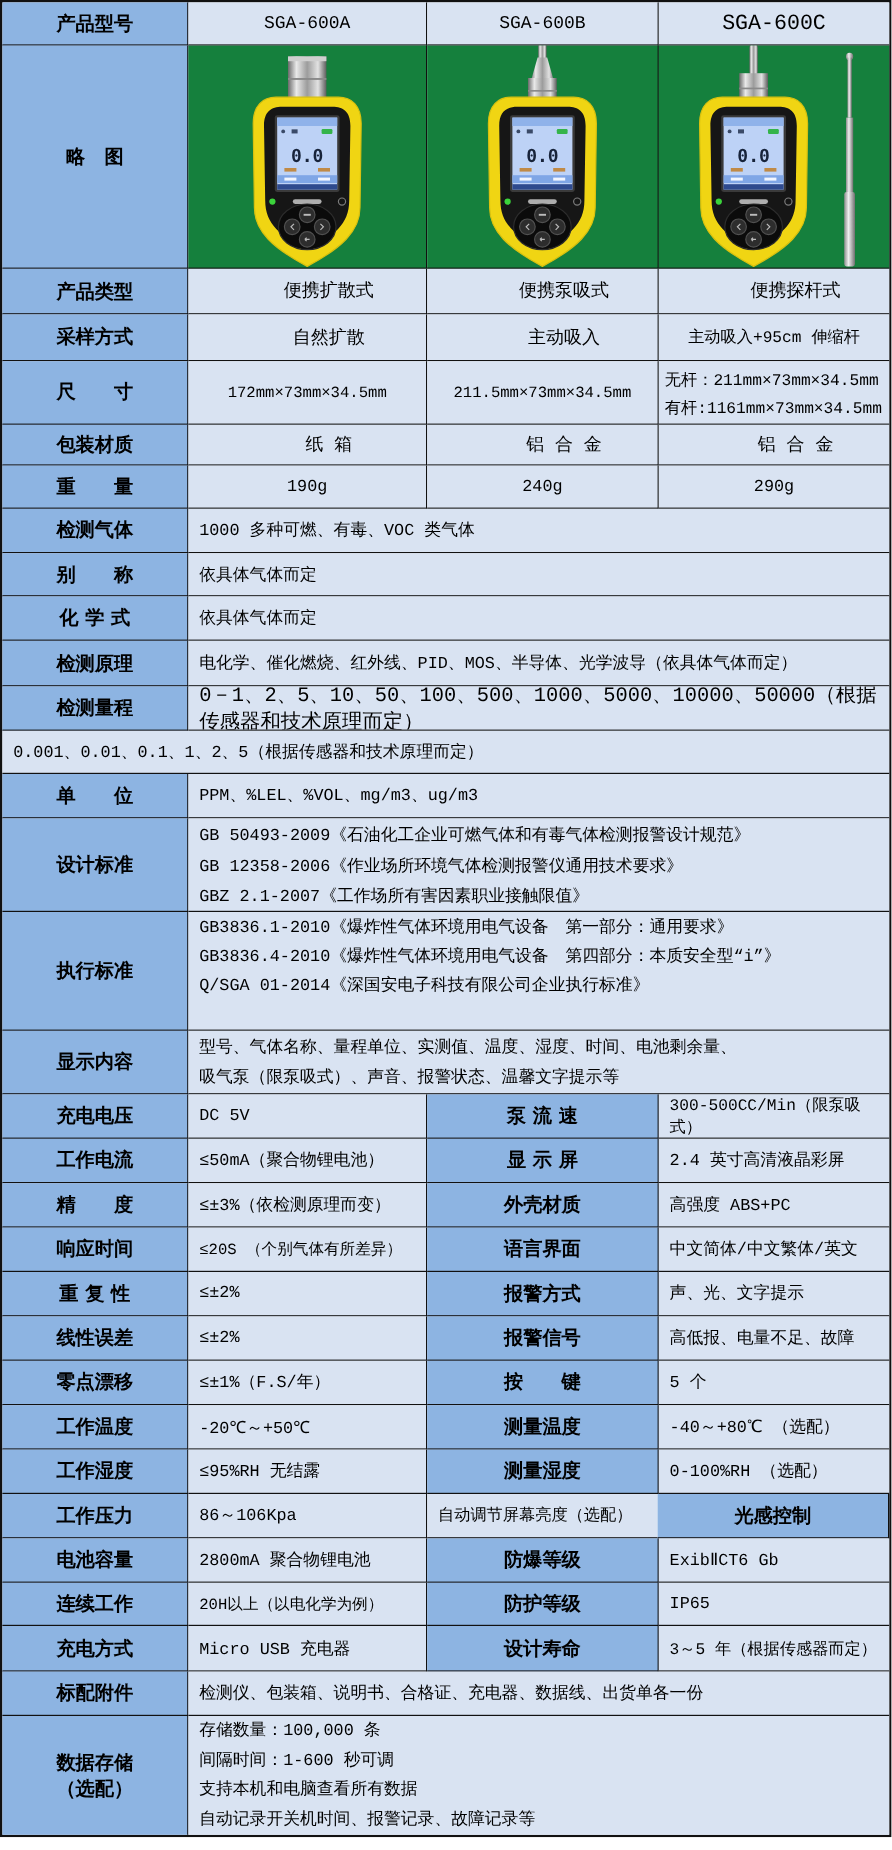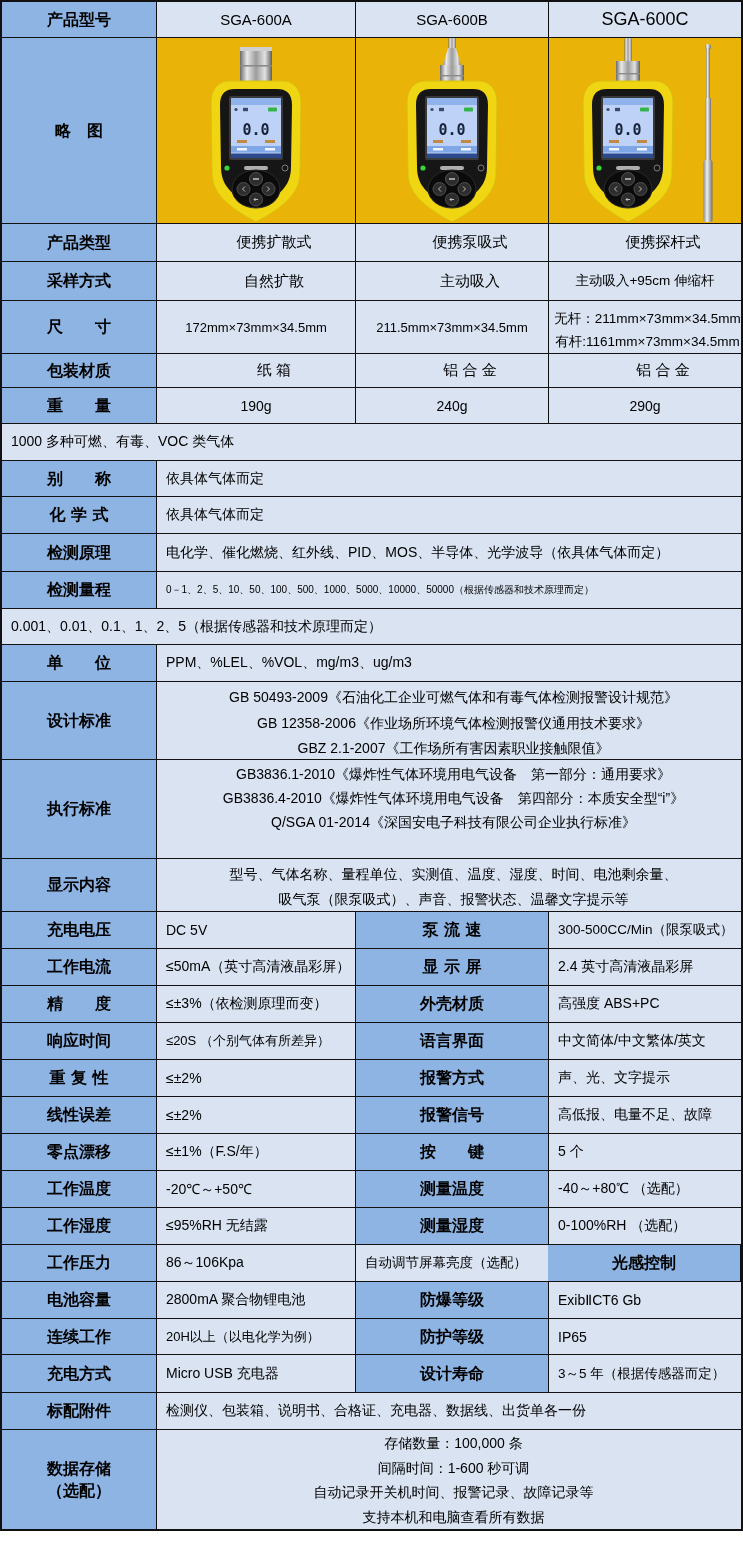--- a/index.html
+++ b/index.html
@@ -25,41 +25,41 @@
     display:flex;align-items:center;justify-content:center;
     font-weight:bold;font-size:16px;
     text-align:center;
     font-family:"DejaVu Sans","Liberation Sans",sans-serif;
     line-height:22px;
   }
   .lb .two{display:block;}
   
   .v{
     background:#D9E3F2;
-    display:flex;align-items:center;text-align:center;
+    display:flex;align-items:center;
   }
   .vf{
-    font-family:Liberation Sans, sans-serif;
+    font-family:Liberation Mono, monospace;
     font-size:14px;
   }
   .cjk{font-size:15px;padding-left:36px;}
   .ctr{justify-content:center;text-align:center;}
   .pl{padding-left:9px;padding-right:4px;}
   .ml{display:block;padding:3px 0 0 9px;}
   .ml div{line-height:25px;white-space:nowrap;}
   .ml3 div{line-height:25.5px;}
   .ml2 div{line-height:25px;}
   
   .w0{width:155px;}
   .wA{width:199px;}
   .wB{width:193px;}
   .wC{flex:1;}
   
   .imgc{
-    background:#eab308;
+    background:#15803d;
     display:flex;align-items:center;justify-content:center;
   }
   .dimlines{display:block;padding:6px 0 0 5px;}
   .dimlines div{line-height:23px;font-size:13.5px;white-space:nowrap;}
 </style>
 </head>
 <body>
 
 <div class="tbl">
 
@@ -251,37 +251,38 @@
     <div class="c v vf cjk ctr wC last">铝 合 金</div>
   </div>
   <div class="r" style="height:36px">
     <div class="c lb w0">重　　量</div>
     <div class="c v vf ctr wA">190g</div>
     <div class="c v vf ctr wB">240g</div>
     <div class="c v vf ctr wC last">290g</div>
   </div>
 
   <div class="r" style="height:37px">
+    <div class="c lb w0">检测气体</div>
     <div class="c v vf pl wC last">1000 多种可燃、有毒、VOC 类气体</div>
   </div>
   <div class="r" style="height:36px">
     <div class="c lb w0">别　　称</div>
     <div class="c v vf pl wC last">依具体气体而定</div>
   </div>
   <div class="r" style="height:37px">
     <div class="c lb w0">化 学 式</div>
     <div class="c v vf pl wC last">依具体气体而定</div>
   </div>
   <div class="r" style="height:38px">
     <div class="c lb w0">检测原理</div>
     <div class="c v vf pl wC last">电化学、催化燃烧、红外线、PID、MOS、半导体、光学波导（依具体气体而定）</div>
   </div>
   <div class="r" style="height:37px">
     <div class="c lb w0">检测量程</div>
-    <div class="c v vf pl wC last" style="font-size:10px">0－1、2、5、10、50、100、500、1000、5000、10000、50000（根据传感器和技术原理而定）</div>
+    <div class="c v vf pl wC last" style="font-size:17px">0－1、2、5、10、50、100、500、1000、5000、10000、50000（根据传感器和技术原理而定）</div>
   </div>
   <div class="r" style="height:36px">
     <div class="c v vf pl wC last">0.001、0.01、0.1、1、2、5（根据传感器和技术原理而定）</div>
   </div>
   <div class="r" style="height:37px">
     <div class="c lb w0">单　　位</div>
     <div class="c v vf pl wC last">PPM、%LEL、%VOL、mg/m3、ug/m3</div>
   </div>
 
   <div class="r" style="height:78px">
@@ -311,21 +312,21 @@
   </div>
 
   <div class="r" style="height:37px">
     <div class="c lb w0">充电电压</div>
     <div class="c v vf pl wA">DC 5V</div>
     <div class="c lb wB">泵 流 速</div>
     <div class="c v vf pl wC last" style="font-size:13.5px">300-500CC/Min（限泵吸式）</div>
   </div>
   <div class="r" style="height:37px">
     <div class="c lb w0">工作电流</div>
-    <div class="c v vf pl wA">≤50mA（英寸高清液晶彩屏）</div>
+    <div class="c v vf pl wA">≤50mA（聚合物锂电池）</div>
     <div class="c lb wB">显 示 屏</div>
     <div class="c v vf pl wC last">2.4 英寸高清液晶彩屏</div>
   </div>
   <div class="r" style="height:37px">
     <div class="c lb w0">精　　度</div>
     <div class="c v vf pl wA">≤±3%（依检测原理而变）</div>
     <div class="c lb wB">外壳材质</div>
     <div class="c v vf pl wC last">高强度 ABS+PC</div>
   </div>
   <div class="r" style="height:37px">
@@ -397,18 +398,18 @@
   <div class="r bot" style="height:99px">
     <div class="c lb w0">
       <span class="two">
         <span style="display:block">数据存储</span>
         <span style="display:block">（选配）</span>
       </span>
     </div>
     <div class="c v vf wC last ml" style="padding-top:1px">
       <div style="line-height:24.5px">存储数量：100,000 条</div>
       <div style="line-height:24.5px">间隔时间：1-600 秒可调</div>
+      <div style="line-height:24.5px">支持本机和电脑查看所有数据</div>
       <div style="line-height:24.5px">自动记录开关机时间、报警记录、故障记录等</div>
-      <div style="line-height:24.5px">支持本机和电脑查看所有数据</div>
     </div>
   </div>
 
 </div>
 
 </body></html>

